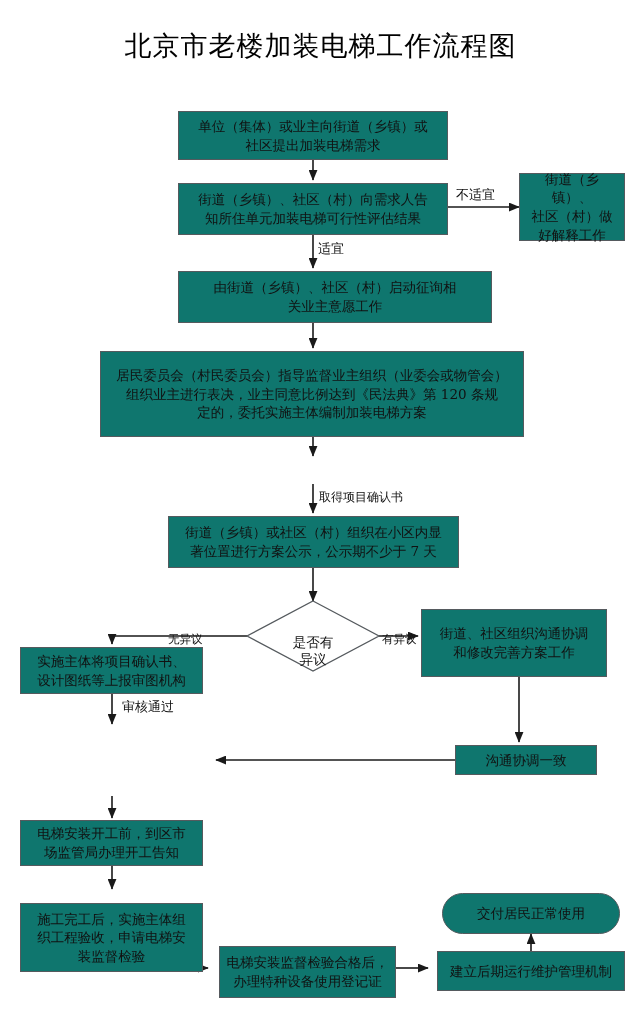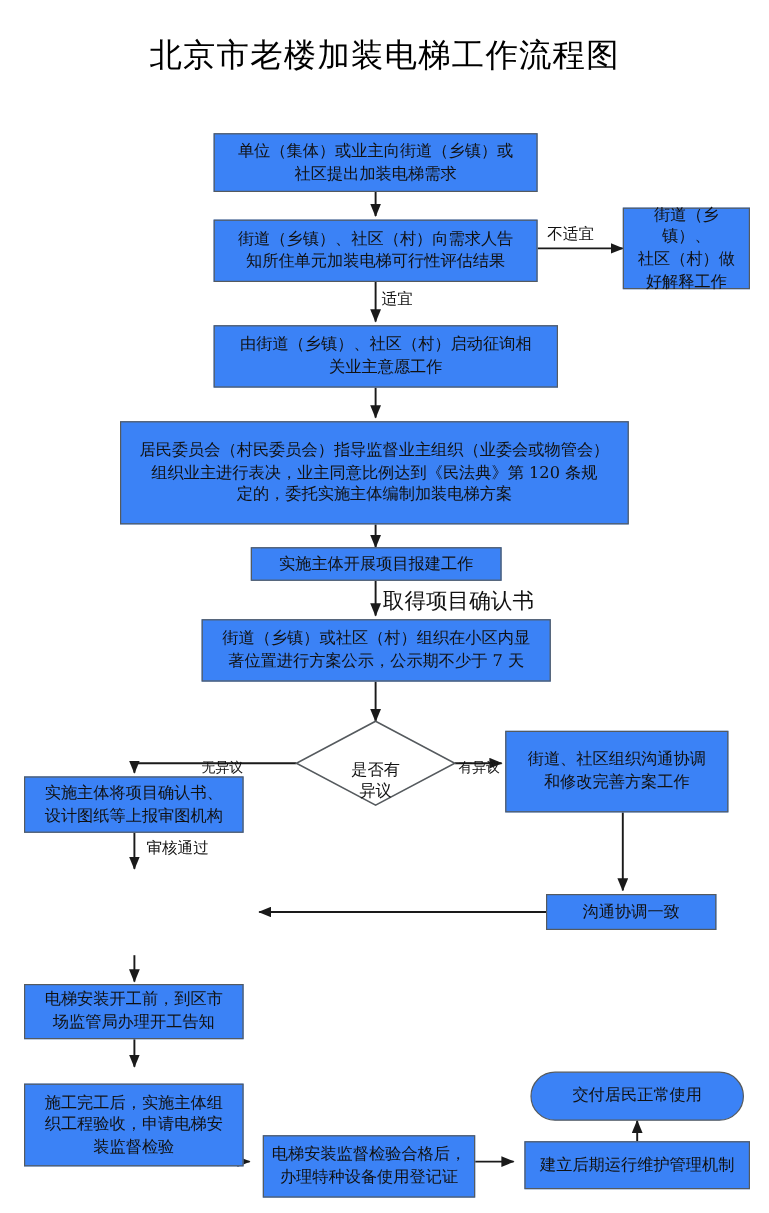--- a/index.html
+++ b/index.html
@@ -31,21 +31,21 @@
   .node {
     position: absolute;
     box-sizing: border-box;
     display: flex;
     align-items: center;
     justify-content: center;
     text-align: center;
     line-height: 1.38;
     font-family: "DejaVu Serif", "Liberation Serif", serif;
     color: #111111;
-    background: #3b82f6;
+    background: #0f766e;
   }
   .box {
     border: 1.3px solid #555a5e;
   }
   .terminal {
     border: 1.3px solid #555a5e;
     border-radius: 999px;
   }
   .node .txt {
     display: block;
@@ -142,34 +142,31 @@
     <span class="txt">街道（乡镇）、社区（村）向需求人告
 知所住单元加装电梯可行性评估结果</span>
   </div>
 
   <div class="node box" style="left:519px; top:173px; width:106px; height:68px; font-size:13.5px;">
     <span class="txt">街道（乡镇）、
 社区（村）做
 好解释工作</span>
   </div>
 
-  <div class="node box" style="left:178px; top:271px; width:287px; height:52px; font-size:13.5px;">
+  <div class="node box" style="left:178px; top:271px; width:314px; height:52px; font-size:13.5px;">
     <span class="txt">由街道（乡镇）、社区（村）启动征询相
 关业主意愿工作</span>
   </div>
 
   <div class="node box" style="left:100px; top:351px; width:424px; height:86px; font-size:13.5px;">
     <span class="txt">居民委员会（村民委员会）指导监督业主组织（业委会或物管会）
 组织业主进行表决，业主同意比例达到《民法典》第 120 条规
 定的，委托实施主体编制加装电梯方案</span>
   </div>
 
-  <div class="node box" style="left:209px; top:456px; width:209px; height:28px; font-size:13.5px;">
-    <span class="txt">实施主体开展项目报建工作</span>
-  </div>
 
   <div class="node box" style="left:168px; top:516px; width:291px; height:52px; font-size:13.5px;">
     <span class="txt">街道（乡镇）或社区（村）组织在小区内显
 著位置进行方案公示，公示期不少于 7 天</span>
   </div>
 
   <div class="diamond-label" style="left:263px; top:617px; width:100px; font-size:13.5px;">
     <span>是否有
 异议</span>
   </div>
@@ -210,21 +207,21 @@
   </div>
 
   <div class="node terminal" style="left:442px; top:893px; width:178px; height:41px; font-size:13.5px;">
     <span class="txt">交付居民正常使用</span>
   </div>
 
   <div class="edge-label" style="left:456px; top:186px; font-size:13px;">不适宜</div>
 
   <div class="edge-label" style="left:318px; top:240px; font-size:13px;">适宜</div>
 
-  <div class="edge-label" style="left:319px; top:489px; font-size:18px;">取得项目确认书</div>
+  <div class="edge-label" style="left:319px; top:489px; font-size:12px;">取得项目确认书</div>
 
   <div class="edge-label" style="left:168px; top:632px; font-size:11.5px;">无异议</div>
 
   <div class="edge-label" style="left:382px; top:632px; font-size:11.5px;">有异议</div>
 
   <div class="edge-label" style="left:122px; top:698px; font-size:13px;">审核通过</div>
 
 </div>
 
 </body></html>

